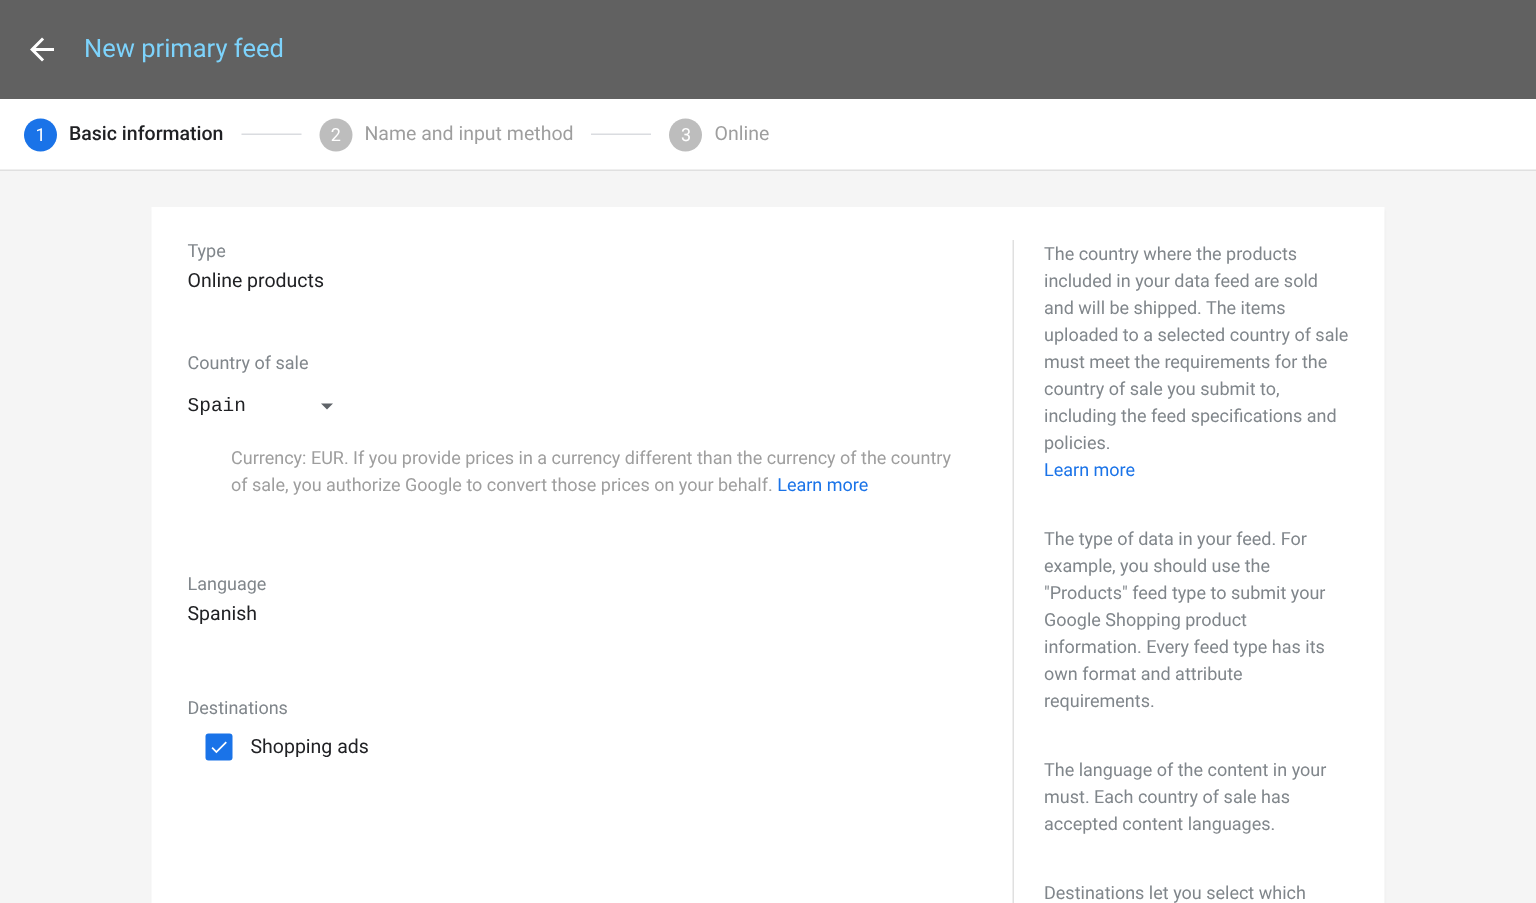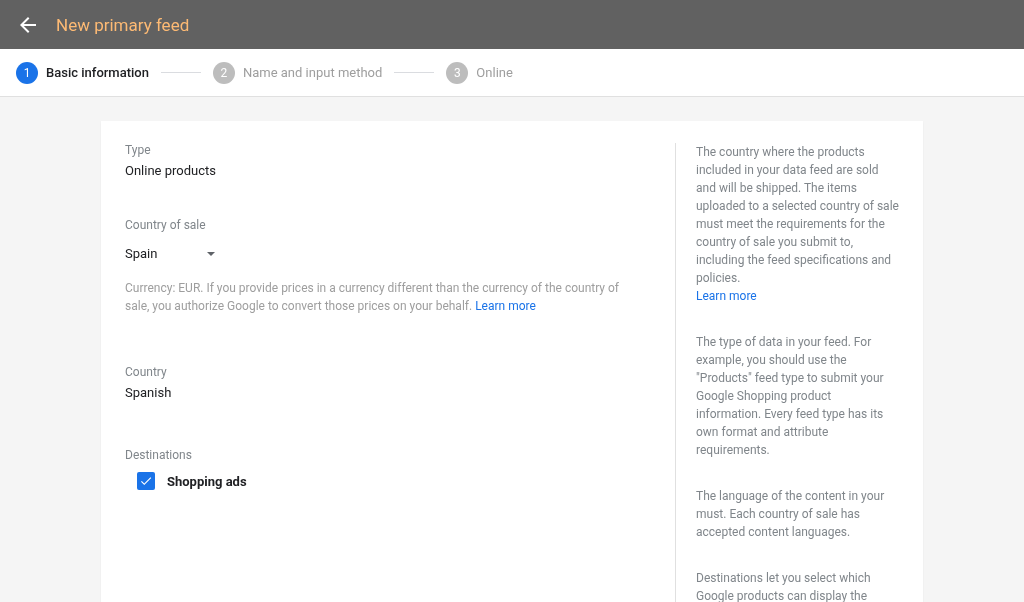--- a/index.html
+++ b/index.html
@@ -9,25 +9,25 @@
     }
     body {
       font-family: Roboto, Arial, sans-serif;
       background: #f5f5f5;
       width: 1024px;
       height: 602px;
       overflow: hidden;
     }
     .header {
       background: #616161;
-      height: 49px;
+      height: 66px;
       display: flex;
       align-items: center;
       padding: 0 16px;
-      color: #fdba74;
+      color: #7dd3fc;
     }
     .back-arrow {
       width: 24px;
       height: 24px;
       margin-right: 16px;
       cursor: pointer;
     }
     .header-title {
       font-size: 17px;
       font-weight: 400;
@@ -110,48 +110,49 @@
     }
     .field-value {
       font-size: 13px;
       color: #202124;
     }
     .dropdown {
       display: inline-flex;
       align-items: center;
       cursor: pointer;
       padding: 8px 0;
+      font-family: Liberation Mono, monospace;
     }
     .dropdown-text {
       font-size: 13px;
       color: #202124;
       margin-right: 50px;
     }
     .dropdown-arrow {
       width: 0;
       height: 0;
       border-left: 4px solid transparent;
       border-right: 4px solid transparent;
       border-top: 4px solid #5f6368;
     }
     .helper-text {
       font-size: 12px;
       color: #9e9e9e;
       margin-top: 10px;
       line-height: 1.5;
+      margin-left: 29px;
     }
     .learn-more {
       color: #1a73e8;
       cursor: pointer;
     }
     .checkbox-row {
       display: flex;
       align-items: center;
       margin-top: 10px;
-      font-weight: bold;
     }
     .checkbox {
       width: 18px;
       height: 18px;
       background: #1a73e8;
       border-radius: 2px;
       display: flex;
       align-items: center;
       justify-content: center;
       margin-right: 12px;
@@ -218,21 +219,21 @@
         <div class="dropdown">
           <span class="dropdown-text">Spain</span>
           <span class="dropdown-arrow"></span>
         </div>
         <div class="helper-text">
           <span>Currency: EUR. If you provide prices in a currency different than the currency of the country of sale, you authorize Google to convert those prices on your behalf. </span><span class="learn-more">Learn more</span>
         </div>
       </div>
 
       <div class="field-group" style="margin-bottom:28px;">
-        <div class="field-label">Country</div>
+        <div class="field-label">Language</div>
         <div class="field-value">Spanish</div>
       </div>
 
       <div class="field-group" style="margin-bottom:0;margin-top:48px;">
         <div class="field-label">Destinations</div>
         <div class="checkbox-row">
           <div class="checkbox">
             <svg viewBox="0 0 24 24" width="14" height="14">
                 <path d="M9 16.17L4.83 12l-1.42 1.41L9 19 21 7l-1.41-1.41z"></path>
               </svg>

